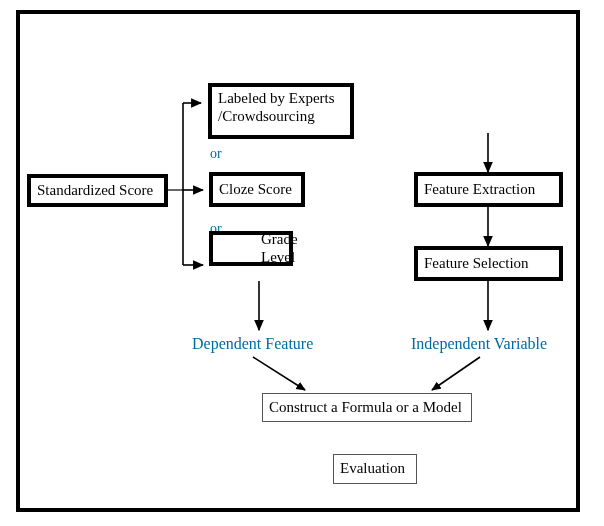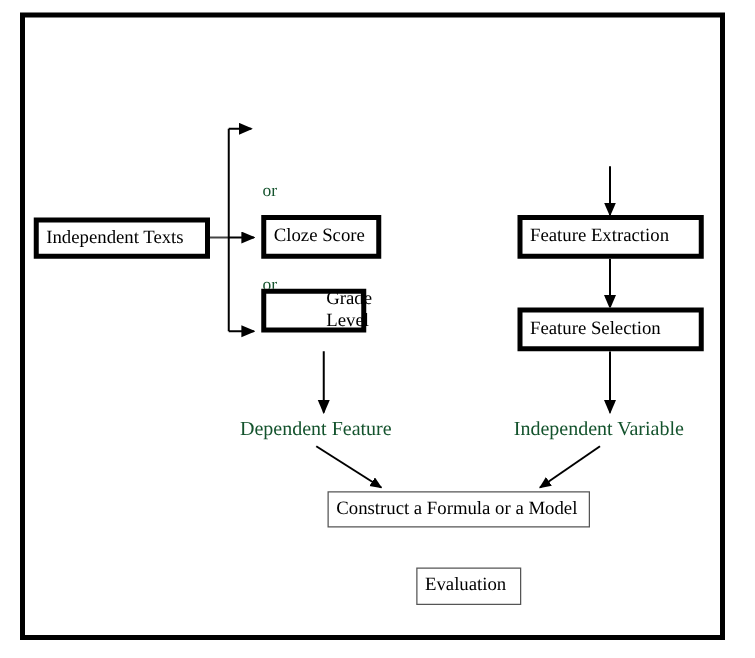--- a/index.html
+++ b/index.html
@@ -49,21 +49,21 @@
     font-size: 15px;
     padding-left: 6px;
   }
   .node.two-line {
     align-items: flex-start;
     padding-top: 3px;
   }
   
   .label {
     position: absolute;
-    color: #14532d;
+    color: #0369a1;
     white-space: nowrap;
   }
   .label.or {
     font-size: 14px;
   }
   .label.var {
     font-size: 16px;
   }
   
   #connectors {
@@ -108,22 +108,24 @@
 
     <path d="M488,207 L488,246" stroke="#000000" stroke-width="1.6" fill="none" marker-end="url(#arrowhead)"></path>
 
     <path d="M488,281 L488,330" stroke="#000000" stroke-width="1.6" fill="none" marker-end="url(#arrowhead)"></path>
 
     <path d="M253,357 L305,390" stroke="#000000" stroke-width="1.6" fill="none" marker-end="url(#arrowhead-sm)"></path>
 
     <path d="M480,357 L432,390" stroke="#000000" stroke-width="1.6" fill="none" marker-end="url(#arrowhead-sm)"></path>
   </svg>
 
-  <div class="node thick" style="left:27px; top:174px; width:141px; height:33px;">Independent Texts</div>
+  <div class="node thick" style="left:27px; top:174px; width:141px; height:33px;">Standardized Score</div>
 
+  <div class="node thick two-line" style="left:208px; top:83px; width:146px; height:56px;">Labeled by Experts
+/Crowdsourcing</div>
 
   <div class="label or" style="left:210px; top:146px;">or</div>
 
   <div class="node thick" style="left:209px; top:172px; width:96px; height:35px;">Cloze Score</div>
 
   <div class="label or" style="left:210px; top:221px;">or</div>
 
   <div class="node thick" style="left:209px; top:231px; width:84px; height:35px;padding-left:48px;">Grade Level</div>
 
   <div class="label var" style="left:192px; top:335px;">Dependent Feature</div>

